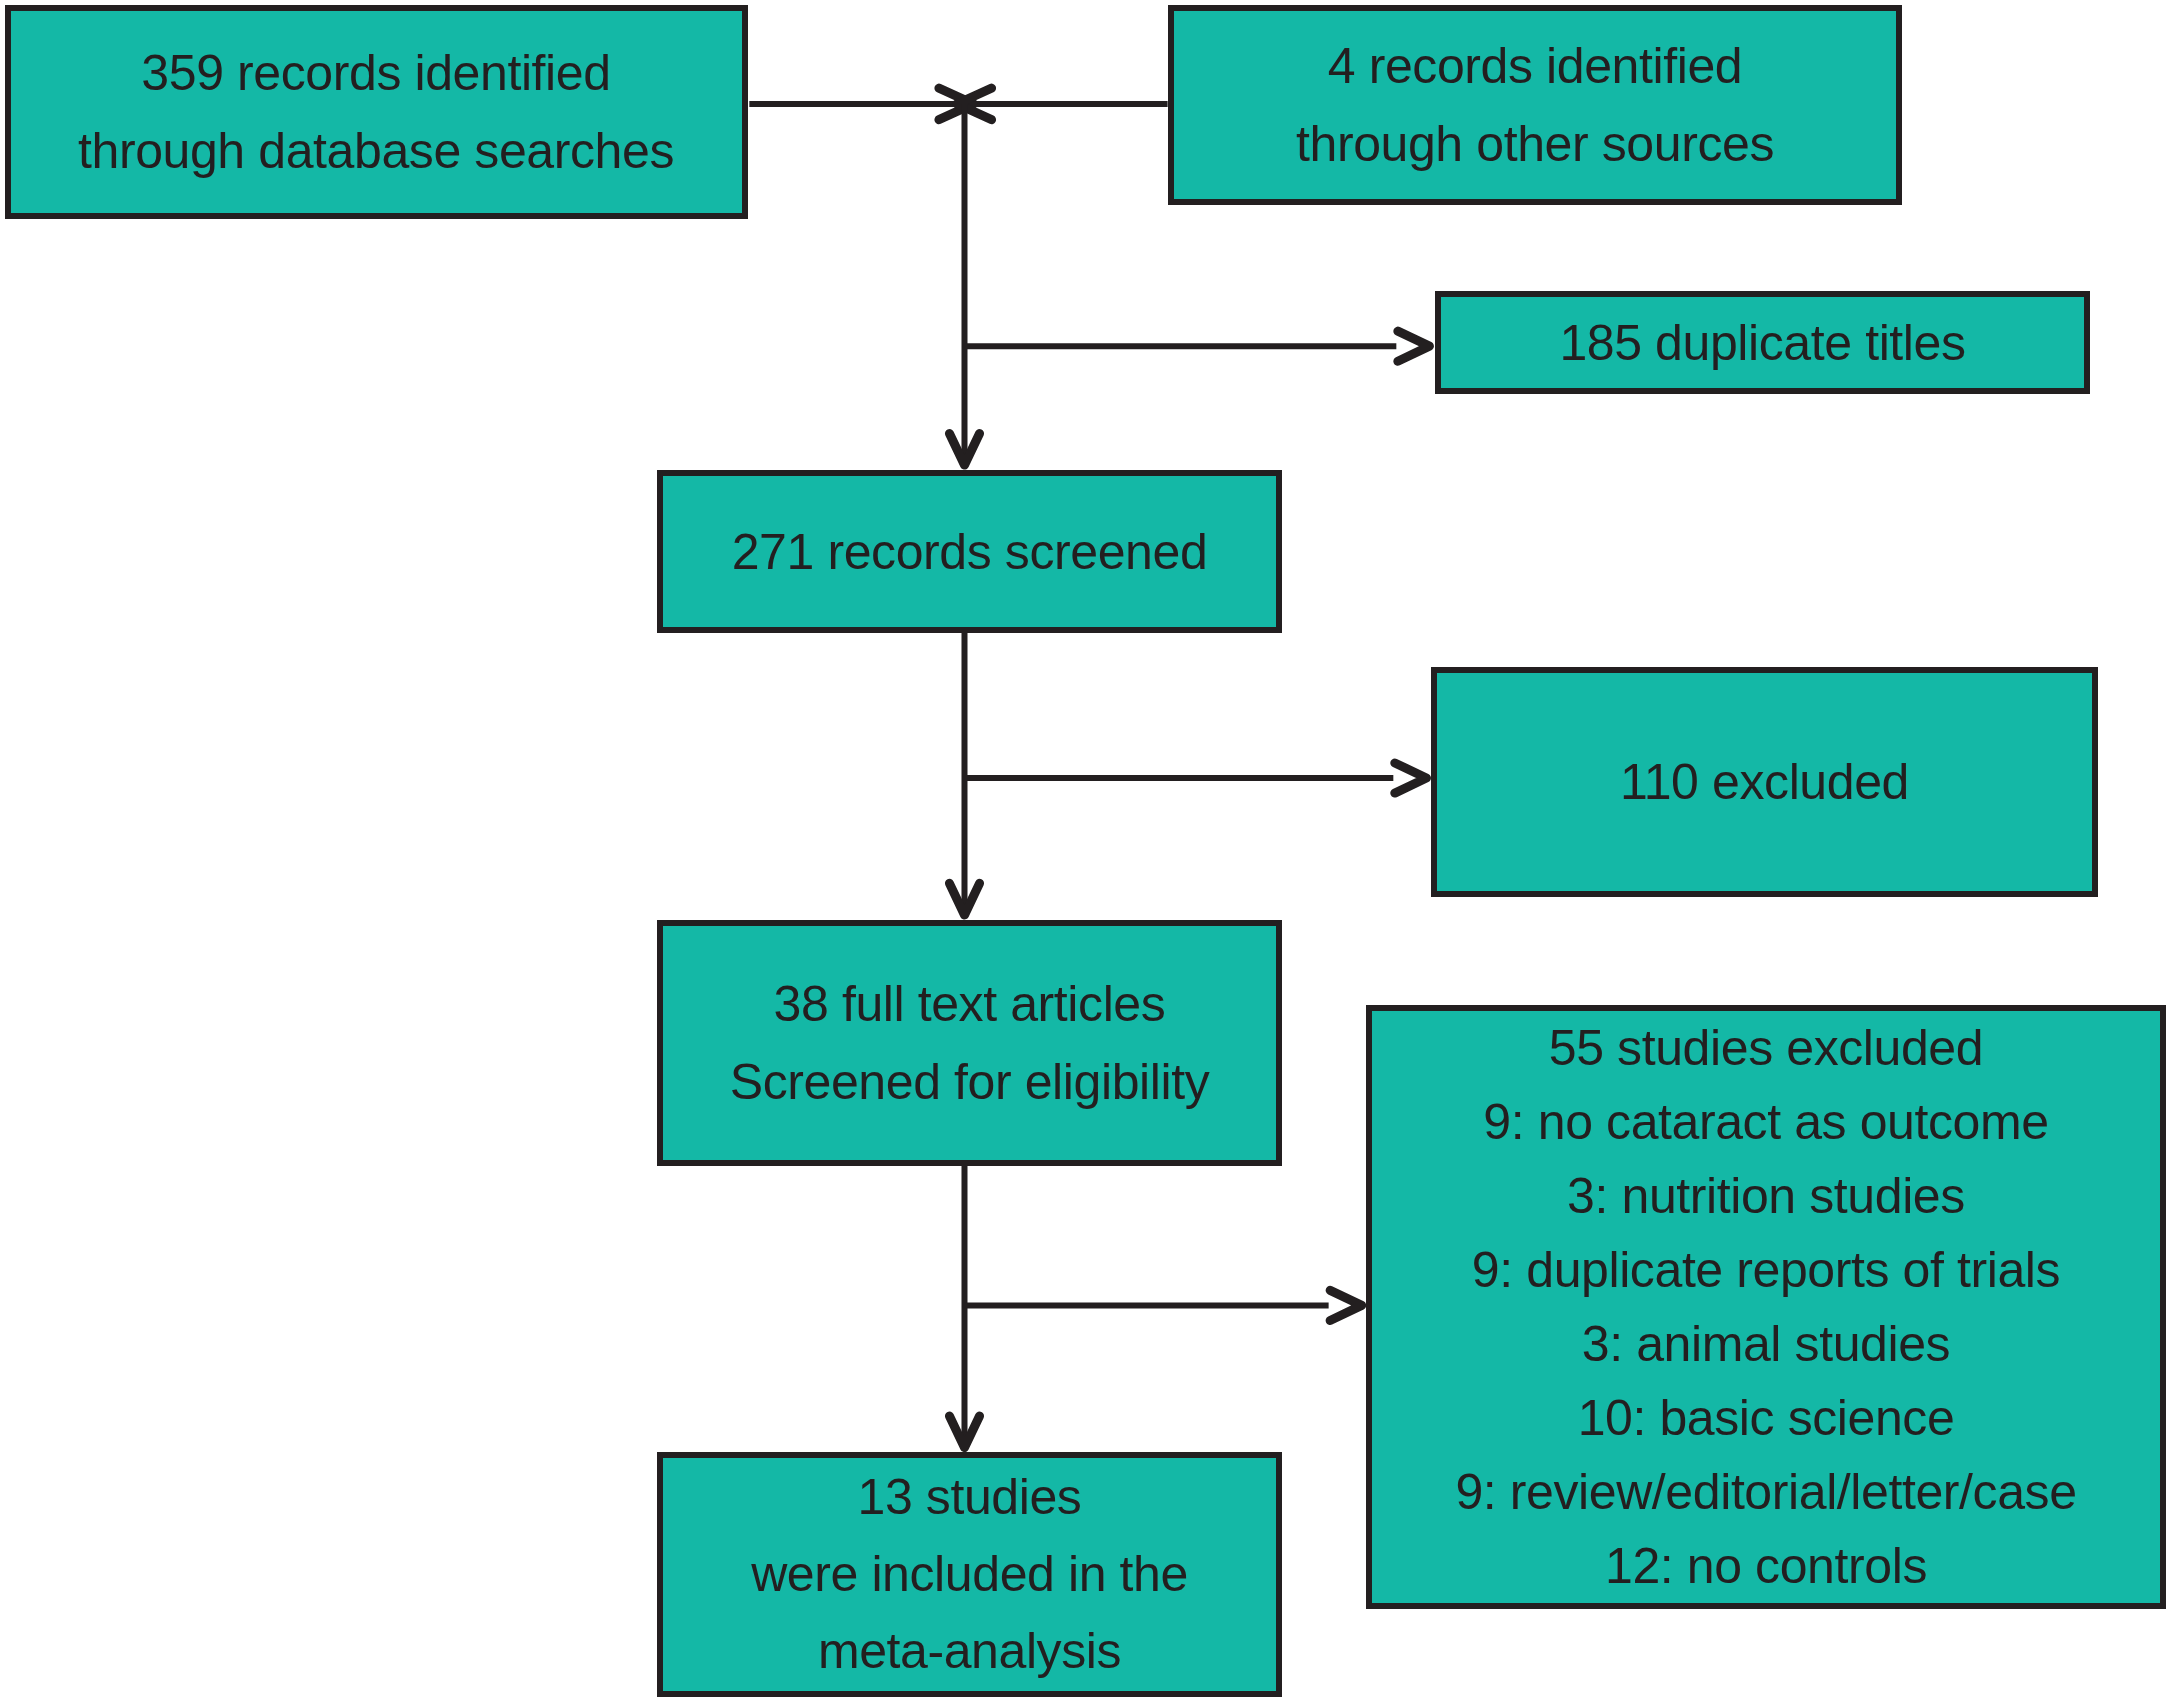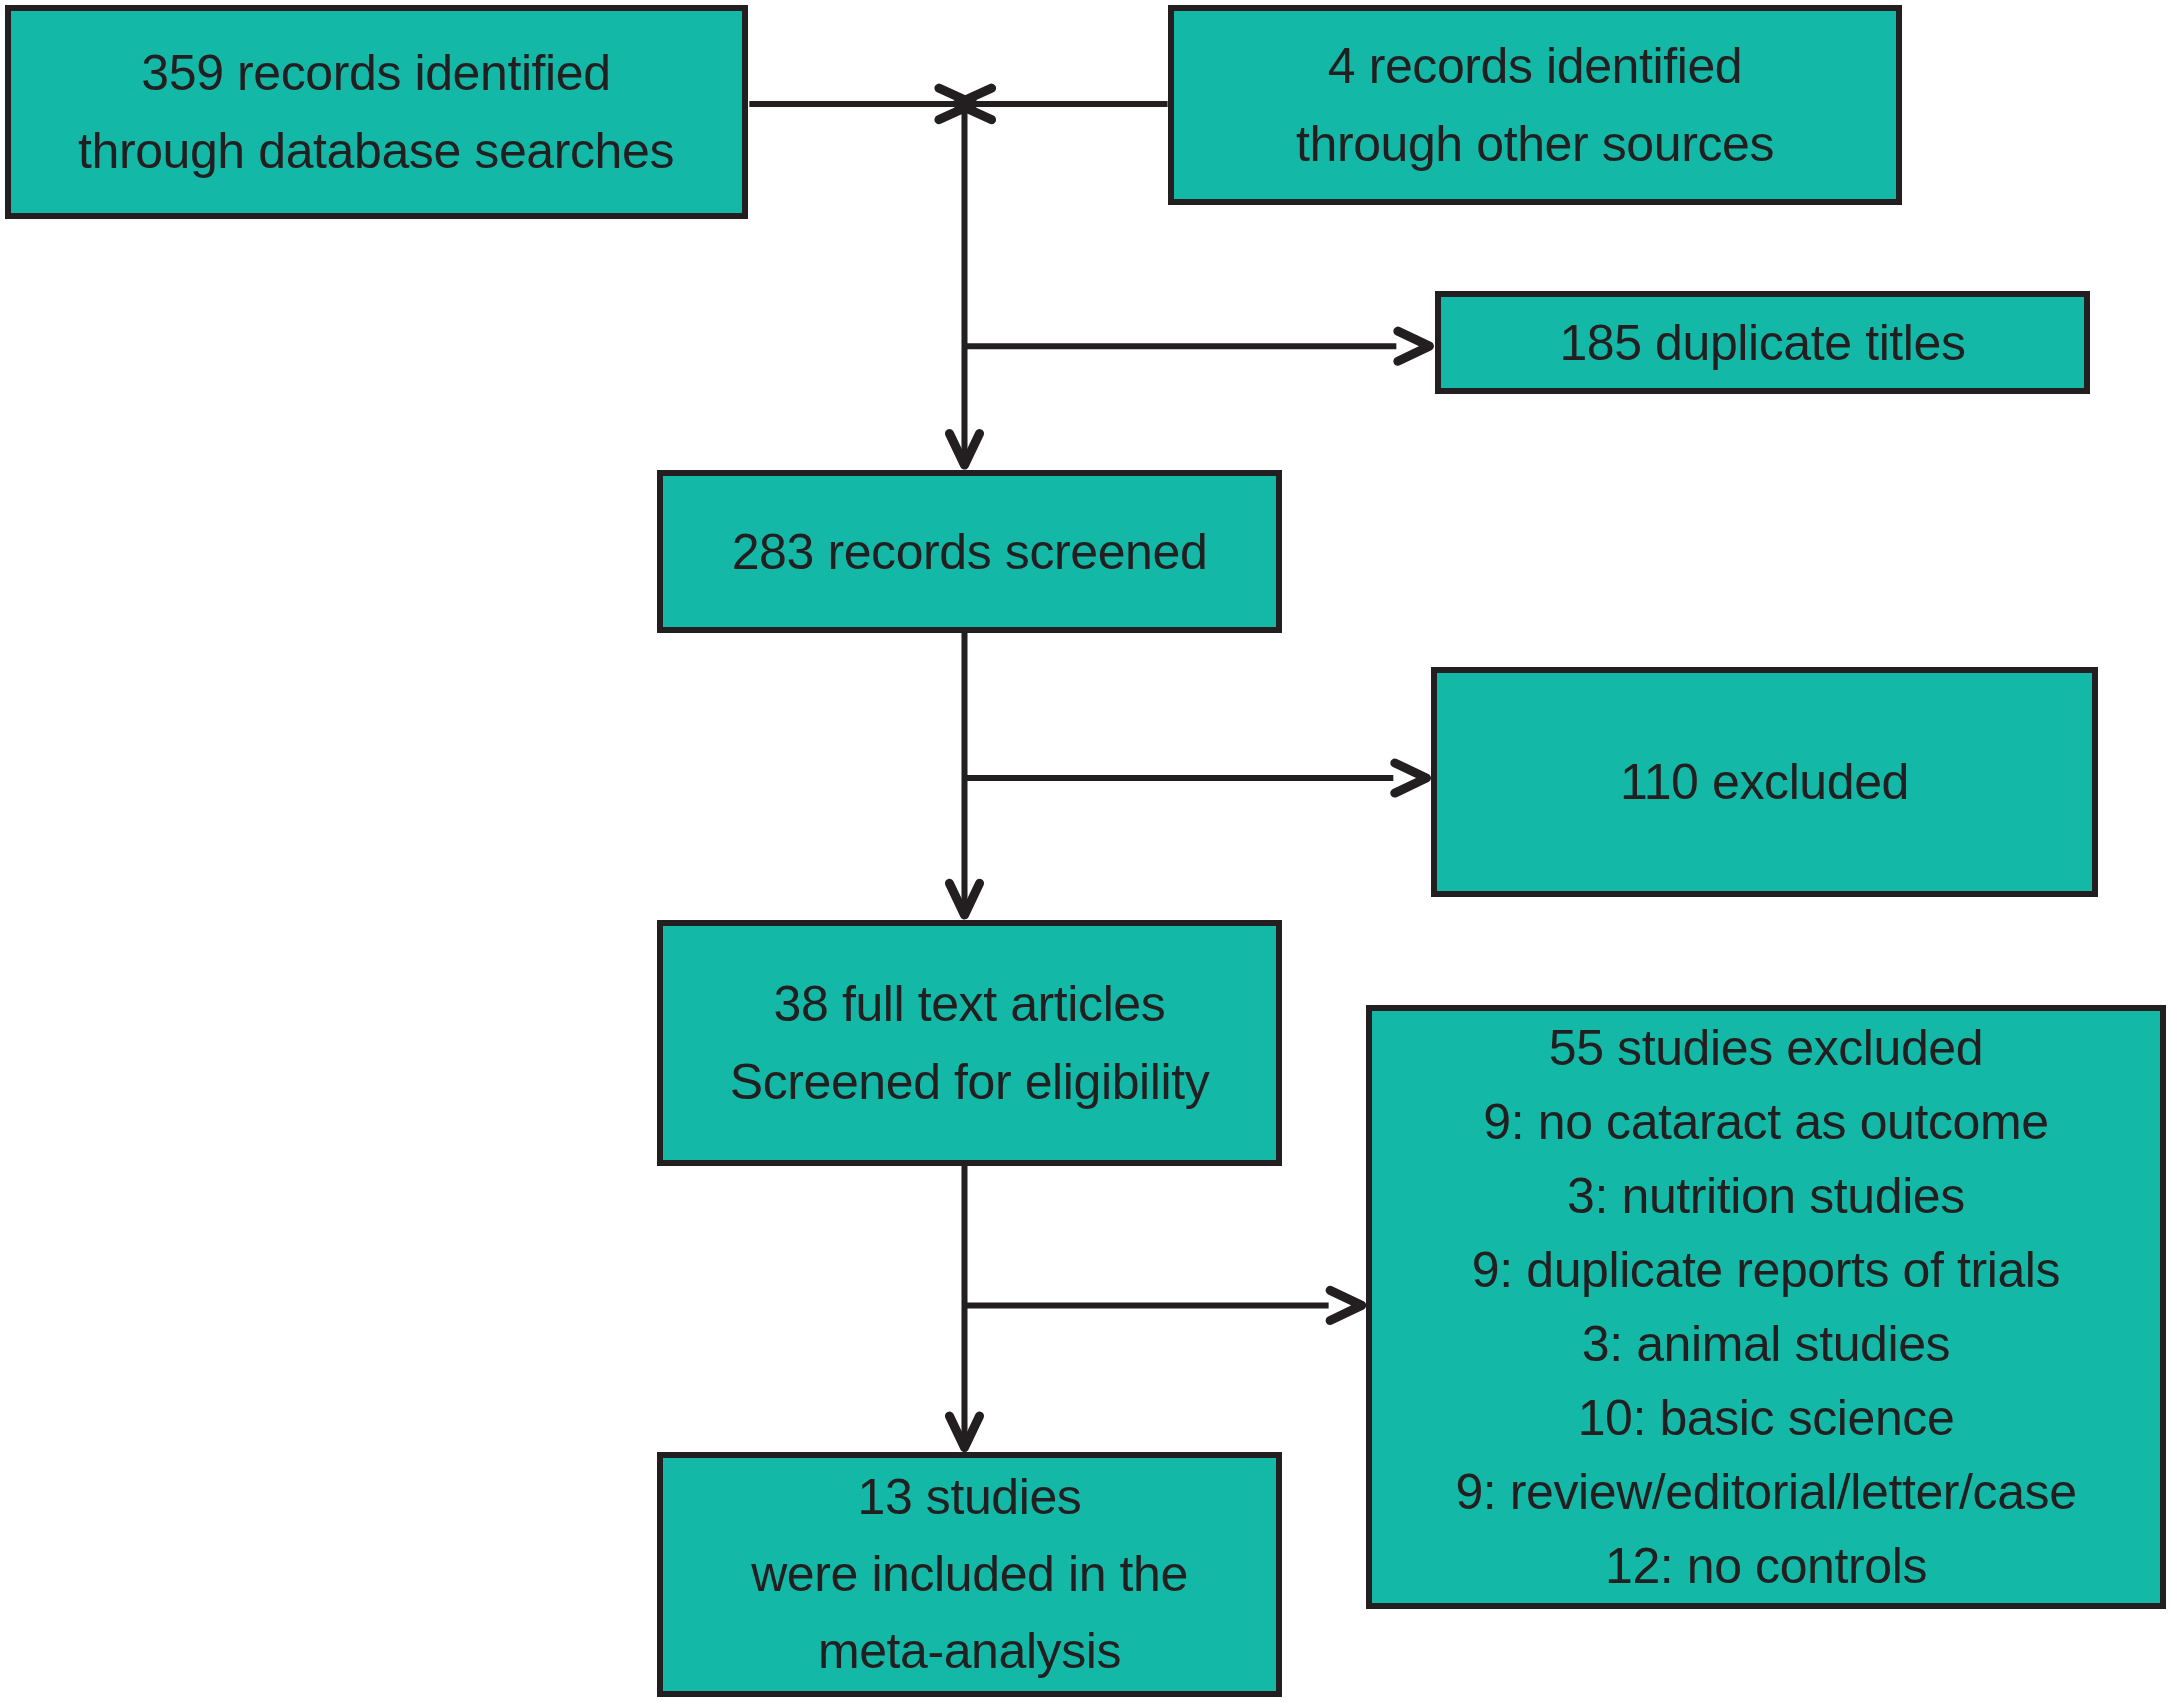--- a/index.html
+++ b/index.html
@@ -96,21 +96,21 @@
   <div class="box box-b">
     <span class="tline">4 records identified</span>
     <span class="tline">through other sources</span>
   </div>
 
   <div class="box box-c">
     <span class="tline">185 duplicate titles</span>
   </div>
 
   <div class="box box-d">
-    <span class="tline">283 records screened</span>
+    <span class="tline">271 records screened</span>
   </div>
 
   <div class="box box-e">
     <span class="tline">110 excluded</span>
   </div>
 
   <div class="box box-f">
     <span class="tline">38 full text articles</span>
     <span class="tline">Screened for eligibility</span>
   </div>

